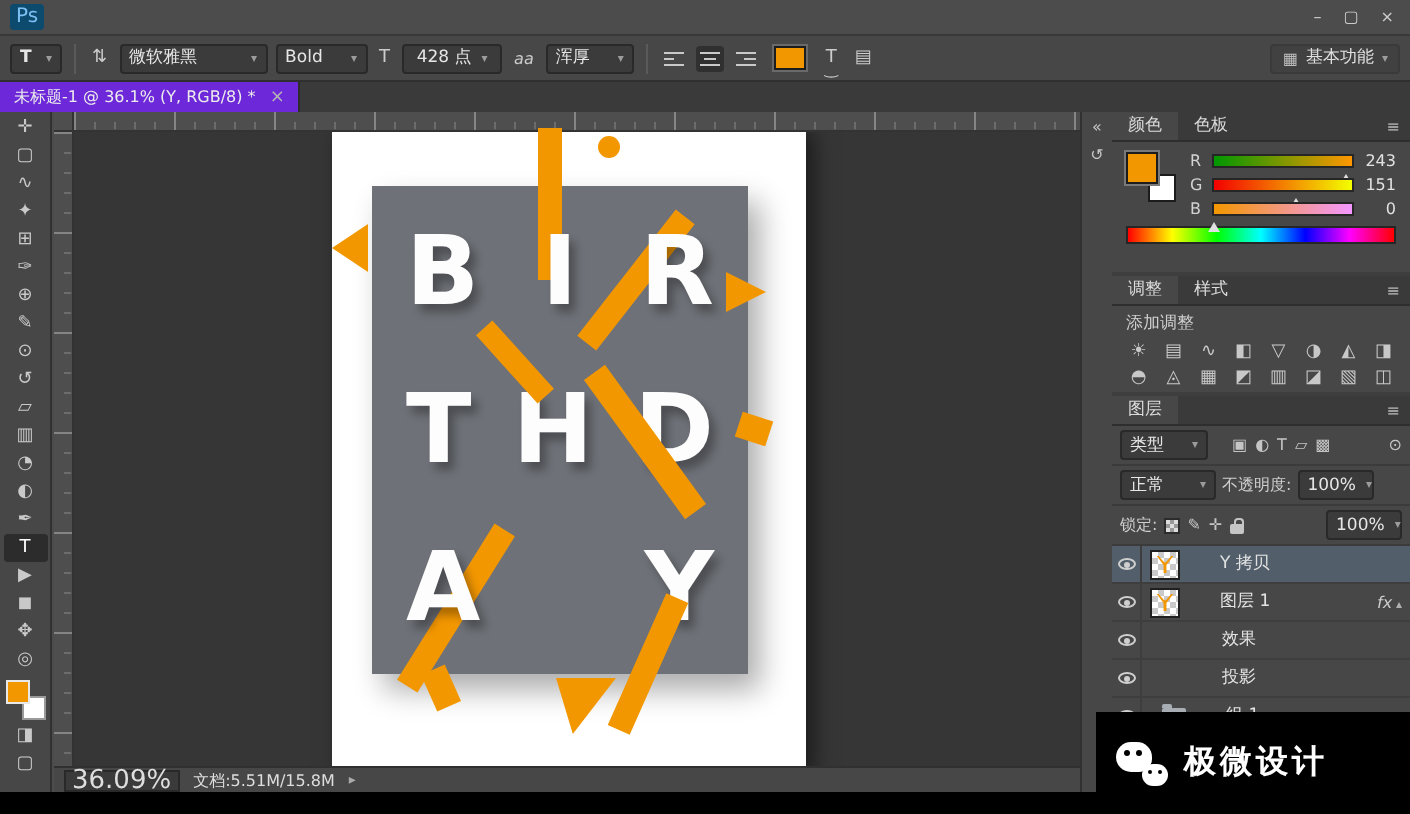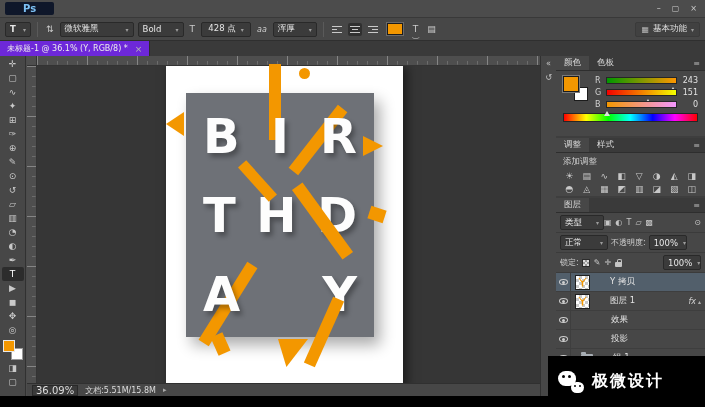--- a/index.html
+++ b/index.html
@@ -3,21 +3,21 @@
 <meta charset="utf-8">
 <style>
 *{margin:0;padding:0;box-sizing:border-box}
 body{margin:0;background:#111}
 #app{position:relative;width:705px;height:407px;background:#4c4c4c;
   font-family:"DejaVu Sans","Liberation Sans",sans-serif;color:#d8d8d8;overflow:hidden}
 
 
 #menubar{position:absolute;left:0;top:0;right:0;height:18px;background:#4c4c4c;
   border-bottom:1px solid #393939;display:flex;align-items:center;padding:0 5px;z-index:5}
-.ps-logo{background:#0f172a;color:#7cc0f4;font-weight:bold;font-size:10px;padding:1px 18px;border-radius:2px;margin-right:7px}
+.ps-logo{background:#0c4a6e;color:#7cc0f4;font-weight:normal;font-size:10px;padding:1px 3px;border-radius:2px;margin-right:7px}
 #menu-items{display:flex}
 .menu-item{font-size:9px;color:#e3e3e3;padding:0 6px;line-height:17px;white-space:nowrap}
 #win-controls{margin-left:auto;display:flex;gap:11px;font-size:8px;color:#ccc;padding-right:3px}
 
 
 #optionsbar{position:absolute;top:18px;left:0;right:0;height:23px;background:#474747;
   border-bottom:1px solid #2f2f2f;display:flex;align-items:center;gap:4px;padding:0 5px;z-index:4}
 .dd{height:15px;background:#3b3b3b;border:1px solid #292929;border-radius:2px;display:flex;
   align-items:center;padding:0 4px;gap:5px;font-size:8.5px;color:#e6e6e6;white-space:nowrap}
 .dd::after{content:"▾";font-size:6px;color:#9c9c9c}
@@ -118,21 +118,21 @@
 .sthumb{position:absolute;top:6px;width:0;height:0;border:3px solid transparent;border-bottom:5px solid #e0e0e0;transform:translateX(-3px)}
 .sval{width:17px;text-align:right;font-size:8px;color:#e2e2e2}
 .spectrum{height:9px;margin:3px 7px 0;border:1px solid #262626;
   background:linear-gradient(to right,#f00,#ff0,#0f0,#0ff,#00f,#f0f,#f00)}
 
 #adjust-panel{height:58px}
 .atitle{font-size:8.5px;color:#cfcfcf;padding:3px 7px 1px}
 .agrid{display:grid;grid-template-columns:repeat(8,1fr);gap:1px;padding:1px 5px 5px}
 .aicon{height:12px;line-height:12px;text-align:center;font-size:9px;color:#c8c8c8}
 
-.lfilter{display:flex;gap:0;padding:2px 4px;border-bottom:1px solid #3b3b3b}
+.lfilter{display:flex;gap:12px;padding:2px 4px;border-bottom:1px solid #3b3b3b}
 .lfilter .dd{width:44px;justify-content:space-between}
 .fic{font-size:8px;color:#c5c5c5}
 .fic:last-child{margin-left:auto}
 .lblend{display:flex;align-items:center;gap:3px;padding:2px 4px;border-bottom:1px solid #3b3b3b;font-size:8px;color:#cfcfcf;white-space:nowrap}
 .dd.blend{width:48px;justify-content:space-between}
 .dd.op{width:38px;justify-content:space-between}
 .llock{display:flex;align-items:center;gap:3px;padding:2px 4px;border-bottom:1px solid #3b3b3b;font-size:8px;color:#cfcfcf;white-space:nowrap}
 .lock-ic{font-size:8px;color:#c5c5c5}
 .mini-lock{width:7px;height:5px;background:#c5c5c5;position:relative;margin-top:3px;border-radius:1px}
 .mini-lock::before{content:"";position:absolute;left:1.5px;top:-3px;width:3px;height:3px;border:1px solid #c5c5c5;border-bottom:none;border-radius:2px 2px 0 0}
@@ -152,21 +152,21 @@
 .lthumb.checker{background:conic-gradient(#c9c9c9 25%,#fff 0 50%,#c9c9c9 0 75%,#fff 0);background-size:6px 6px}
 .lthumb .art{position:absolute;inset:2px;background:var(--accent);clip-path:polygon(10% 0,45% 40%,55% 40%,90% 0,100% 0,58% 55%,58% 100%,42% 100%,42% 55%,0 0)}
 .lthumb.tthumb::after{content:"T";position:absolute;inset:0;display:flex;align-items:center;justify-content:center;font-size:9px;font-weight:bold;color:#2c2c2c}
 .lname{margin-left:20px;white-space:nowrap}
 .lfx{margin-left:auto;font-style:italic;font-size:8px;color:#d0d0d0}
 .lfx::after{content:" ▴";font-style:normal;font-size:6px;color:#b0b0b0}
 
 
 #statusbar{position:absolute;left:27px;bottom:11px;height:13px;width:513px;background:#474747;border-top:1px solid #303030;
   display:flex;align-items:center;gap:7px;padding:0 5px;font-size:8px;color:#dedede;z-index:4}
-.zoombox{background:#3a3a3a;border:1px solid #292929;padding:0 3px;height:11px;line-height:10px;font-size:10px}
+.zoombox{background:#3a3a3a;border:1px solid #292929;padding:0 3px;height:11px;line-height:10px;font-size:13px}
 .statarrow{color:#aaa;font-size:7px}
 #bottombar{position:absolute;left:0;right:0;bottom:0;height:11px;background:#000;z-index:6}
 #watermark{position:absolute;right:0;bottom:0;width:157px;height:51px;background:#000;z-index:7;
   display:flex;align-items:center;gap:8px;padding:0 10px}
 .wm-text{font-size:16px;font-weight:bold;color:#fff;letter-spacing:2px;white-space:nowrap}
 .wc{position:relative;width:26px;height:24px;flex:none}
 .wc .b1{position:absolute;left:0;top:1px;width:18px;height:15px;background:#fff;border-radius:9px 9px 8px 9px}
 .wc .b1::before,.wc .b1::after{content:"";position:absolute;top:4px;width:3px;height:3px;background:#000;border-radius:50%}
 .wc .b1::before{left:4px}.wc .b1::after{left:10px}
 .wc .b2{position:absolute;right:0;bottom:1px;width:13px;height:11px;background:#fff;border-radius:7px}

